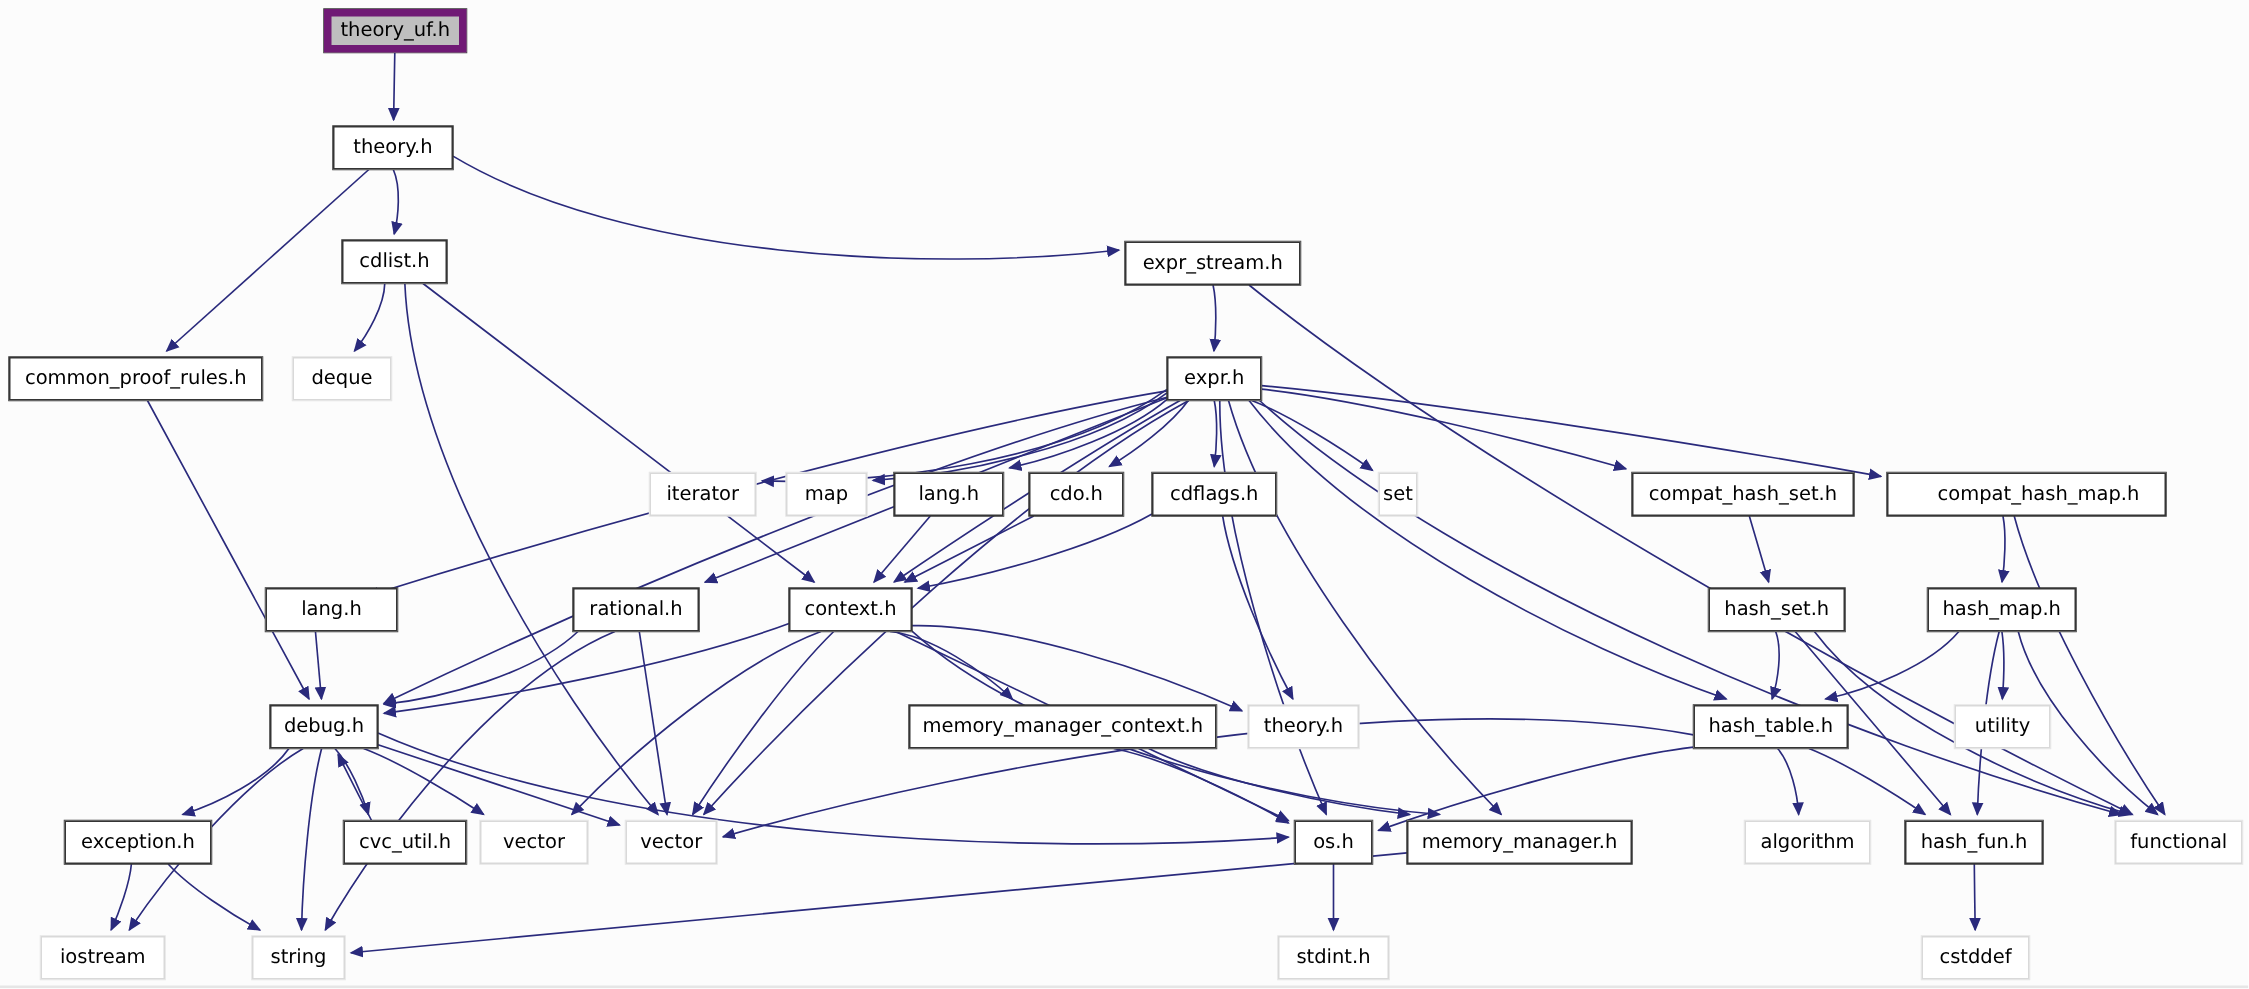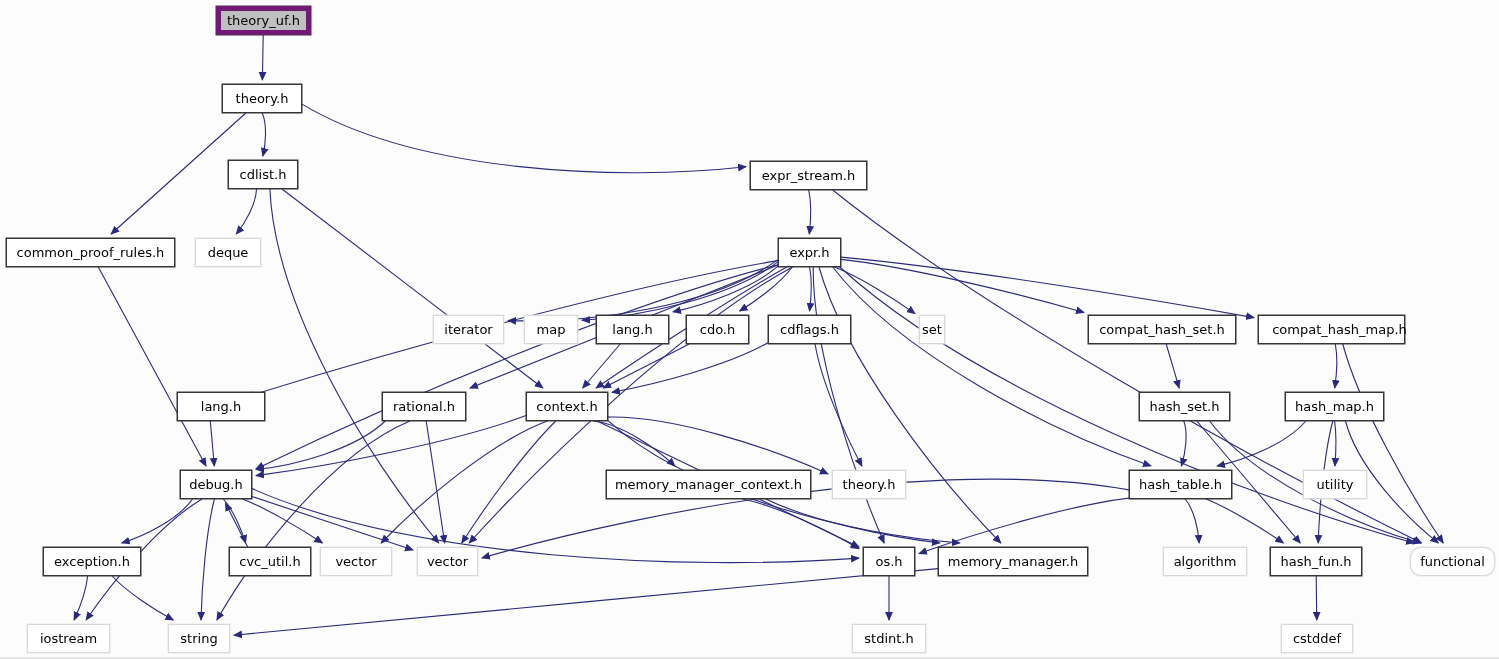--- a/index.html
+++ b/index.html
@@ -134,21 +134,21 @@
       </div>
       <div class="node n-local" style="left: 768px; top: 315px; width: 83px; height: 29px;">
         <span>cdflags.h</span>
       </div>
       <div class="node n-sys" style="left: 919px; top: 315px; width: 26px; height: 29px;">
         <span>set</span>
       </div>
       <div class="node n-local" style="left: 1088px; top: 315px; width: 148px; height: 29px;">
         <span>compat_hash_set.h</span>
       </div>
-      <div class="node n-local" style="left: 1258px; top: 315px; width: 147px; height: 29px; padding-left: 16px;">
+      <div class="node n-local" style="left: 1258px; top: 315px; width: 186px; height: 29px; padding-left: 16px;">
         <span>compat_hash_map.h</span>
       </div>
       <div class="node n-local" style="left: 177px; top: 392px; width: 88px; height: 29px;">
         <span>lang.h</span>
       </div>
       <div class="node n-local" style="left: 382px; top: 392px; width: 84px; height: 29px;">
         <span>rational.h</span>
       </div>
       <div class="node n-local" style="left: 526px; top: 392px; width: 82px; height: 29px;">
         <span>context.h</span>
@@ -191,21 +191,21 @@
       </div>
       <div class="node n-local" style="left: 938px; top: 547px; width: 150px; height: 29px;">
         <span>memory_manager.h</span>
       </div>
       <div class="node n-sys" style="left: 1163px; top: 547px; width: 84px; height: 29px;">
         <span>algorithm</span>
       </div>
       <div class="node n-local" style="left: 1270px; top: 547px; width: 92px; height: 29px;">
         <span>hash_fun.h</span>
       </div>
-      <div class="node n-sys" style="left: 1410px; top: 547px; width: 85px; height: 29px; border-radius: 11px;">
+      <div class="node n-sys" style="left: 1410px; top: 547px; width: 85px; height: 29px;">
         <span>functional</span>
       </div>
       <div class="node n-sys" style="left: 27px; top: 624px; width: 83px; height: 29px;">
         <span>iostream</span>
       </div>
       <div class="node n-sys" style="left: 168px; top: 624px; width: 62px; height: 29px;">
         <span>string</span>
       </div>
       <div class="node n-sys" style="left: 852px; top: 624px; width: 74px; height: 29px;">
         <span>stdint.h</span>

